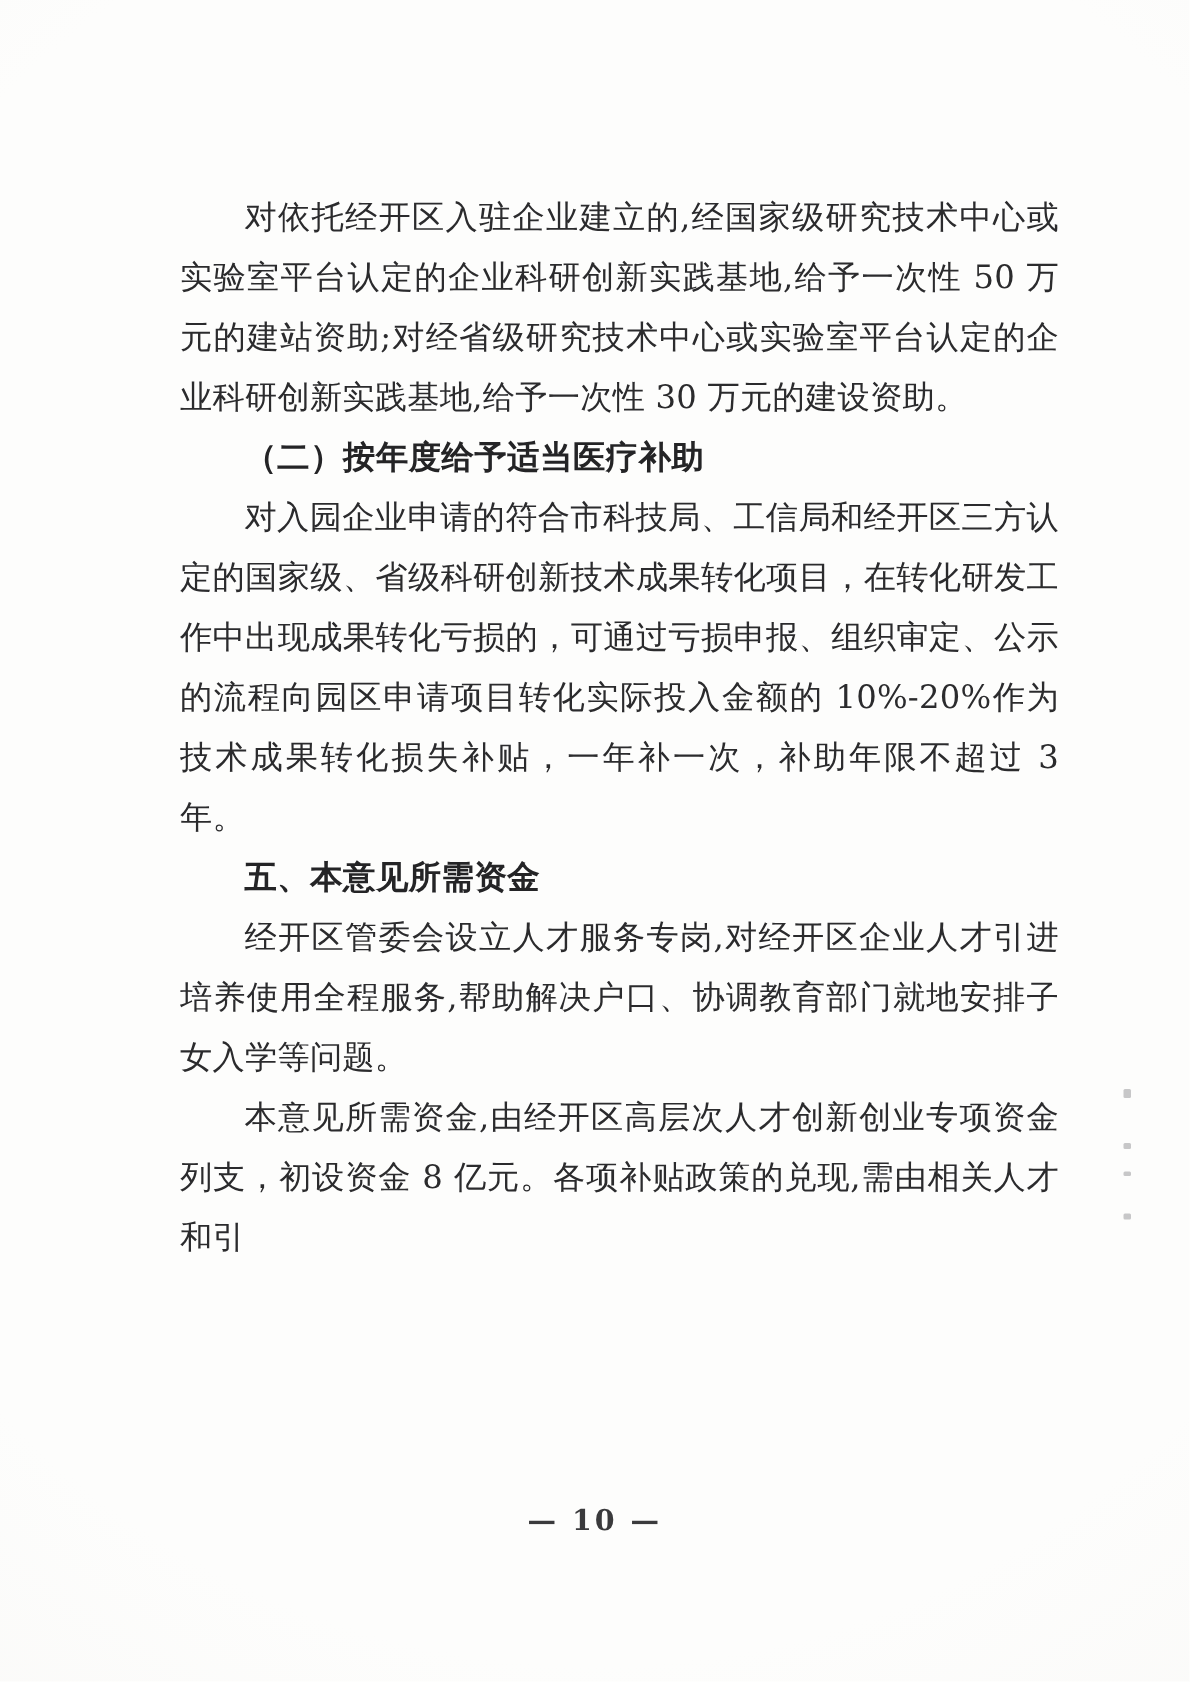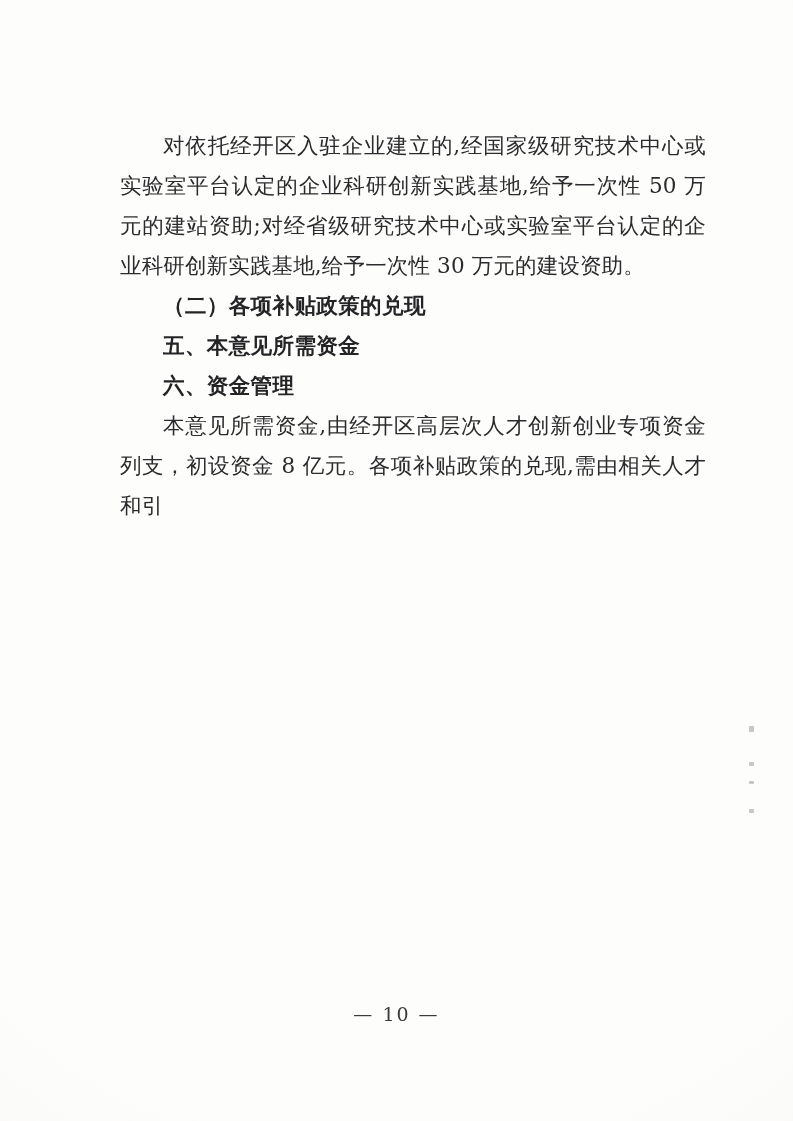--- a/index.html
+++ b/index.html
@@ -70,20 +70,21 @@
     position: absolute;
     left: 0;
     top: 1000px;
     width: 793px;
     text-align: center;
     font-size: 19px;
     line-height: 28px;
     color: #3a3a3c;
     letter-spacing: 2px;
     font-family: "DejaVu Serif", "Liberation Serif", serif;
+    font-weight: bold;
   }
 
   
   .speck {
     position: absolute;
     background: #6f6f74;
     opacity: 0.38;
     border-radius: 1px;
     pointer-events: none;
   }
@@ -96,28 +97,29 @@
 <body>
 
 <div class="page">
 
   <div class="paper-tone"></div>
 
   <div class="content">
 
     <p class="para">对依托经开区入驻企业建立的,经国家级研究技术中心或实验室平台认定的企业科研创新实践基地,给予一次性 50 万元的建站资助;对经省级研究技术中心或实验室平台认定的企业科研创新实践基地,给予一次性 30 万元的建设资助。</p>
 
-    <h3 class="heading">（二）各项补贴政策的兑现</h3>
+    <h3 class="heading">（二）按年度给予适当医疗补助</h3>
 
+    <p class="para">对入园企业申请的符合市科技局、工信局和经开区三方认定的国家级、省级科研创新技术成果转化项目，在转化研发工作中出现成果转化亏损的，可通过亏损申报、组织审定、公示的流程向园区申请项目转化实际投入金额的 10%-20%作为技术成果转化损失补贴，一年补一次，补助年限不超过 3 年。</p>
 
     <h3 class="heading">五、本意见所需资金</h3>
 
 
+    <p class="para">经开区管委会设立人才服务专岗,对经开区企业人才引进培养使用全程服务,帮助解决户口、协调教育部门就地安排子女入学等问题。</p>
 
-    <h3 class="heading">六、资金管理</h3>
 
     <p class="para">本意见所需资金,由经开区高层次人才创新创业专项资金列支，初设资金 8 亿元。各项补贴政策的兑现,需由相关人才和引</p>
 
   </div>
 
   <div class="footer">— 10 —</div>
 
   <span class="speck s1"></span>
   <span class="speck s2"></span>
   <span class="speck s3"></span>

